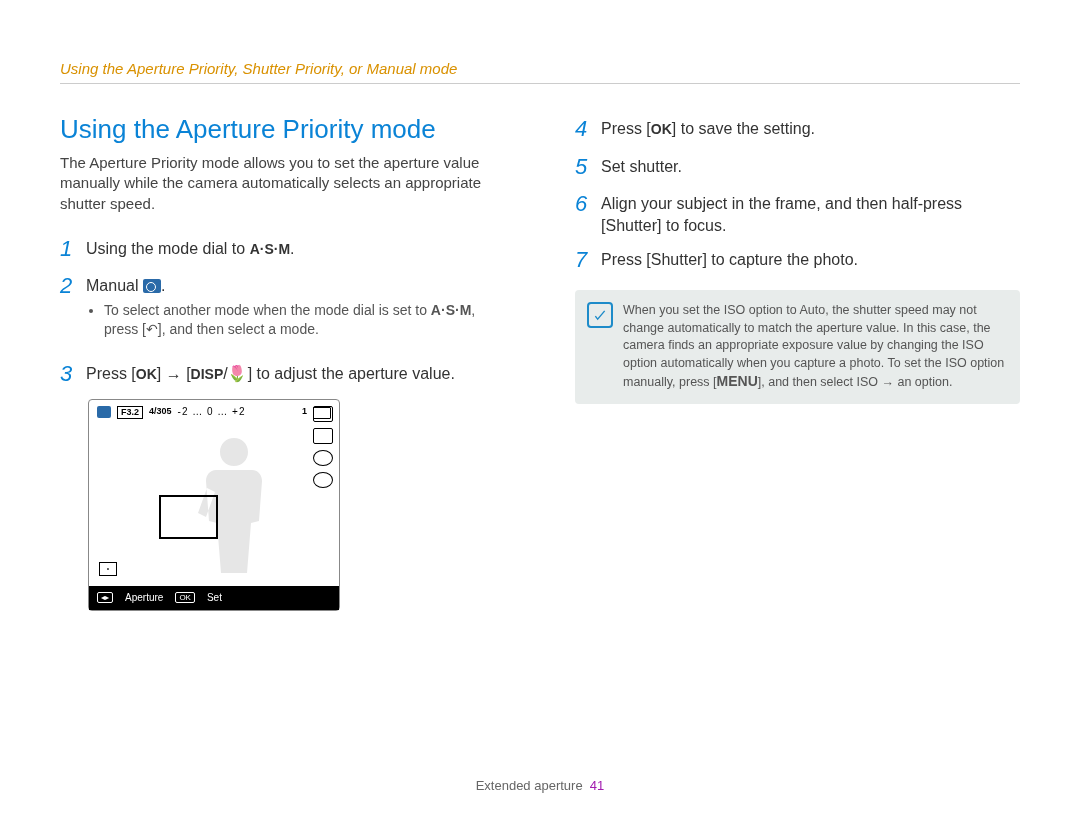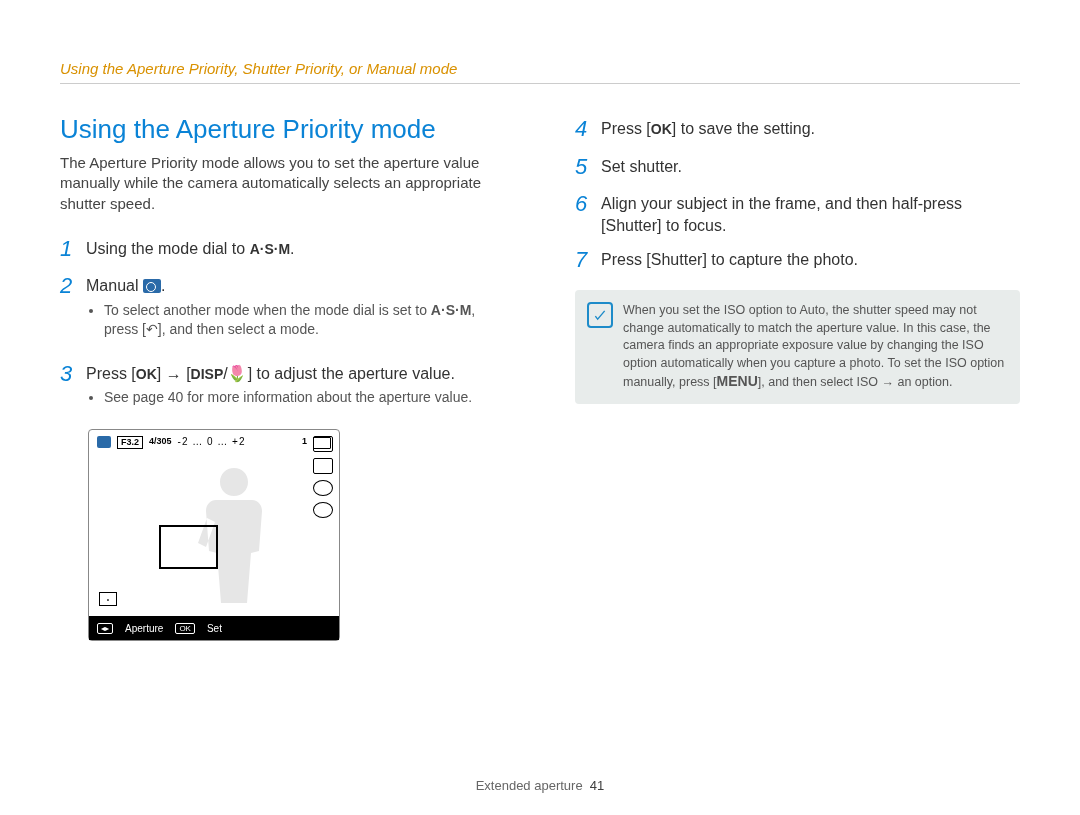--- a/index.html
+++ b/index.html
@@ -26,21 +26,21 @@
   .silhouette{position:absolute;left:100px;top:30px;width:90px;height:150px;}
   .silhouette svg{width:100%;height:100%}
   .focusrect{position:absolute;left:70px;top:95px;width:55px;height:40px;border:2px solid #000}
   .dotbox{position:absolute;left:10px;bottom:34px;width:16px;height:12px;border:1px solid #000;display:flex;align-items:center;justify-content:center;font-size:7px}
   .scbottom{position:absolute;left:0;right:0;bottom:0;height:24px;background:#000;color:#fff;font-size:10px;display:flex;align-items:center;padding:0 8px;gap:12px}
   .scbottom .btn{border:1px solid #fff;border-radius:2px;padding:0 3px;font-size:8px;display:inline-flex;align-items:center}
   .note{background:#e8eceb;border-radius:4px;padding:12px 14px 12px 48px;position:relative;font-size:12.5px;color:#555;line-height:1.4;margin-top:16px}
   .note-icon{position:absolute;left:12px;top:12px;width:22px;height:22px;border:2px solid #1d8bc9;border-radius:4px;display:flex;align-items:center;justify-content:center}
   .note-icon svg{width:14px;height:14px}
   .footer{position:absolute;bottom:22px;left:0;right:0;text-align:center;font-size:13px;color:#666}
-  .footer .pg{color:#404040}
+  .footer .pg{color:#a21caf}
 </style>
 </head>
 <body>
 
 <div class="page">
   <div class="breadcrumb">Using the Aperture Priority, Shutter Priority, or Manual mode</div>
 
   <div class="cols">
 
     <div class="col">
@@ -67,23 +67,20 @@
             To select another mode when the mode dial is set to <span class="icon-txt">A·S·M</span>, press [<span>↶</span>], and then select a mode.
           </li>
             </ul>
         </div>
       </div>
 
       <div class="step">
         <div class="stepnum">3</div>
         <div class="stepbody">
           <span>Press [<span class="icon-txt">OK</span>] → [<span class="icon-txt">DISP</span>/<span>🌷</span>] to adjust the aperture value.</span>
-          <ul class="sub">
-              <li>See page 40 for more information about the aperture value.</li>
-            </ul>
         </div>
       </div>
 
       <div class="screenshot">
         <div class="topline">
           <span style="width:14px;height:12px;background:#2a6aa8;border-radius:2px"></span>
           <span class="chip">F3.2</span>
           <span style="font-weight:bold">4/305</span>
           <span class="evbar">-2 … 0 … +2</span>
           <span style="flex:1"></span>

